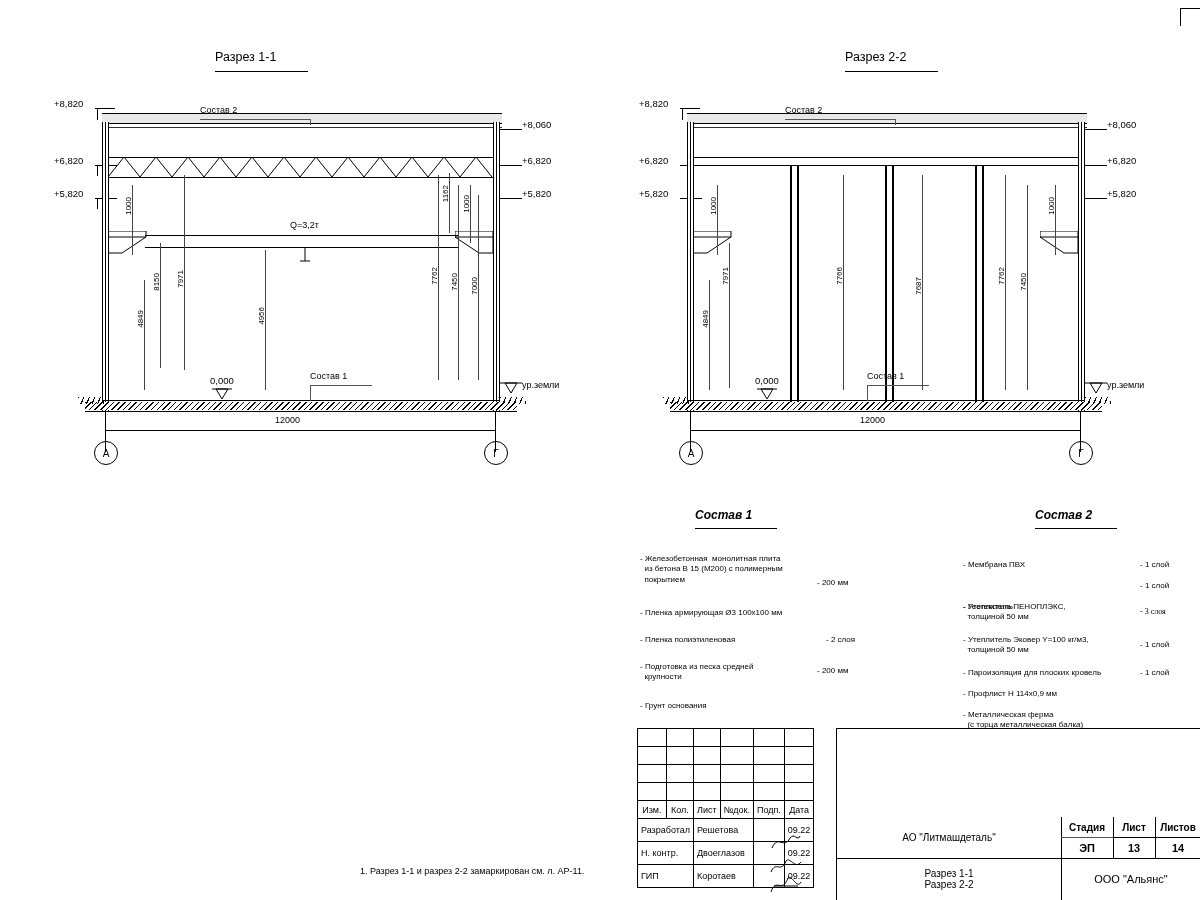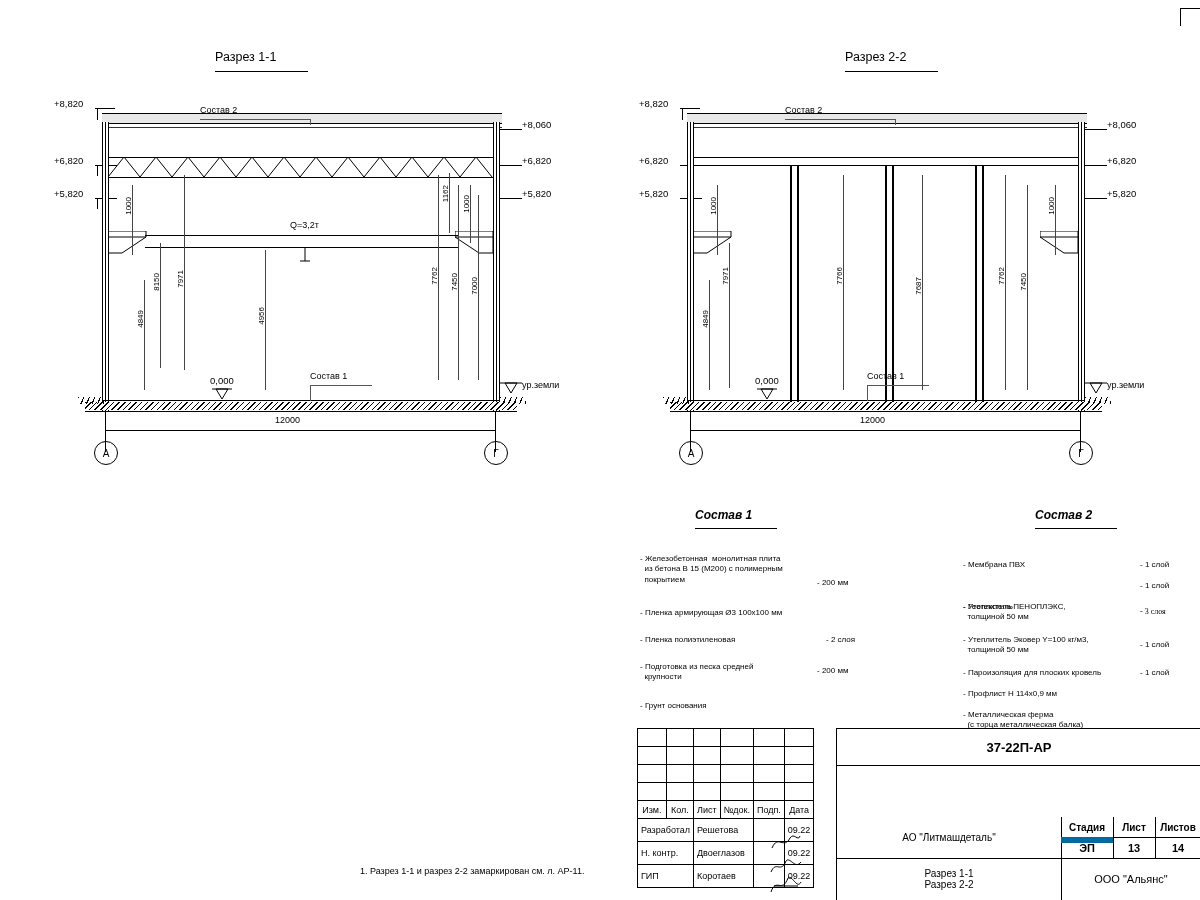--- a/index.html
+++ b/index.html
@@ -423,26 +423,25 @@
     <svg class="abs" style="left:133px;top:128px;" width="32" height="20">
       <path d="M1 16 C6 4, 11 18, 16 5 C20 0, 25 14, 31 6" stroke="#000" fill="none" stroke-width="1"></path>
     </svg>
     <svg class="abs" style="left:133px;top:146px;" width="32" height="22">
       <path d="M1 18 C6 3, 12 20, 18 4 C22 0, 27 16, 31 8" stroke="#000" fill="none" stroke-width="1"></path>
       <path d="M4 12 L28 12" stroke="#000" fill="none" stroke-width="1"></path>
     </svg>
 
     <div class="abs" style="left:199px;top:0;width:364px;height:171px;border:1px solid #000;">
 
-      <div class="abs c b" style="left:0;top:0;width:364px;height:36px;border-bottom:1px solid #000;display:flex;align-items:center;justify-content:center;font-size:13px;">37-22П-АР</div>
 
 
       <div class="abs c" style="left:0;top:88px;width:224px;height:41px;border-right:1px solid #000;border-bottom:1px solid #000;display:flex;align-items:center;justify-content:center;font-size:10px;">АО "Литмашдеталь"</div>
 
-      <div class="abs c b" style="left:224px;top:88px;width:52px;height:20px;border-right:1px solid #000;border-bottom:6px solid #0369a1;display:flex;align-items:center;justify-content:center;font-size:10px;">Стадия</div>
+      <div class="abs c b" style="left:224px;top:88px;width:52px;height:20px;border-right:1px solid #000;border-bottom:1px solid #0369a1;display:flex;align-items:center;justify-content:center;font-size:10px;">Стадия</div>
       <div class="abs c b" style="left:276px;top:88px;width:42px;height:20px;border-right:1px solid #000;border-bottom:1px solid #000;display:flex;align-items:center;justify-content:center;font-size:10px;">Лист</div>
       <div class="abs c b" style="left:318px;top:88px;width:46px;height:20px;border-bottom:1px solid #000;display:flex;align-items:center;justify-content:center;font-size:10px;">Листов</div>
 
       <div class="abs c b" style="left:224px;top:108px;width:52px;height:21px;border-right:1px solid #000;border-bottom:1px solid #000;display:flex;align-items:center;justify-content:center;font-size:11px;">ЭП</div>
       <div class="abs c b" style="left:276px;top:108px;width:42px;height:21px;border-right:1px solid #000;border-bottom:1px solid #000;display:flex;align-items:center;justify-content:center;font-size:11px;">13</div>
       <div class="abs c b" style="left:318px;top:108px;width:46px;height:21px;border-bottom:1px solid #000;display:flex;align-items:center;justify-content:center;font-size:11px;">14</div>
 
       <div class="abs c" style="left:0;top:129px;width:224px;height:42px;border-right:1px solid #000;display:flex;align-items:center;justify-content:center;font-size:10px;white-space:pre-line;text-align:center;">Разрез 1-1
 Разрез 2-2</div>
 

